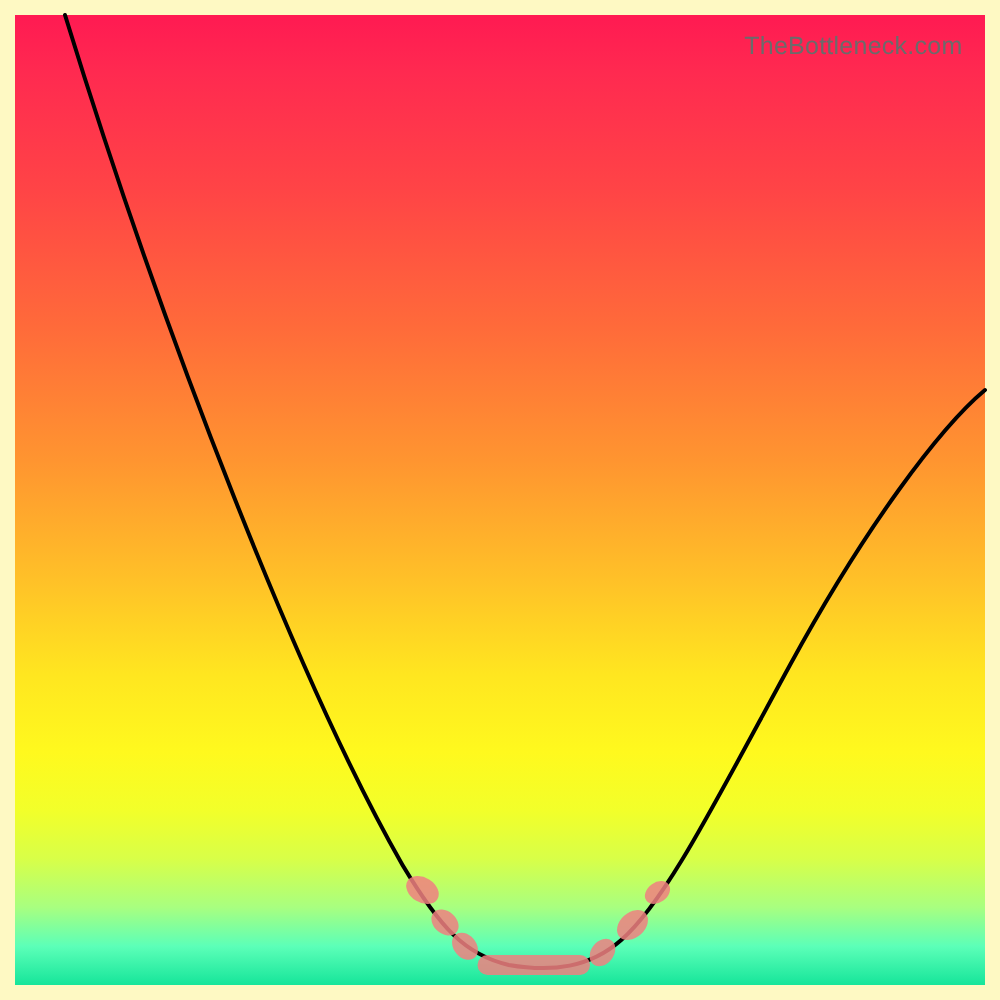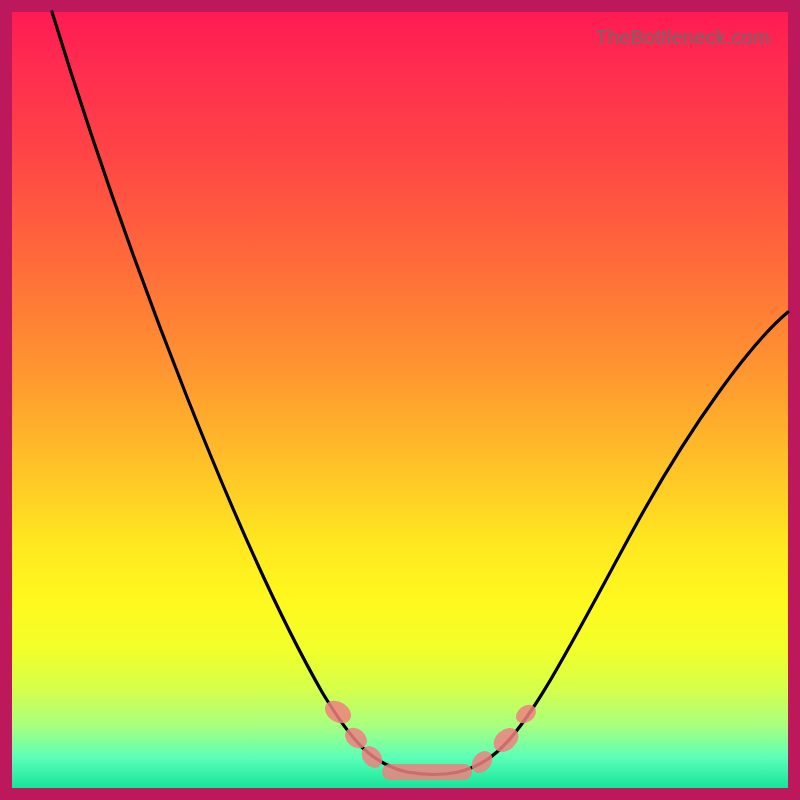--- a/index.html
+++ b/index.html
@@ -9,21 +9,21 @@
     height: 800px;
     background: #000;
     overflow: hidden;
     font-family: Arial, Helvetica, sans-serif;
   }
   .frame {
     position: absolute;
     top: 0; left: 0;
     width: 800px;
     height: 800px;
-    background: #be185d;
+    background: #fef9c3;
   }
   .plot {
     position: absolute;
     top: 12px;
     left: 12px;
     width: 776px;
     height: 776px;
     background: linear-gradient(to bottom,
       #ff1a52 0%,
       #ff2a50 6%,

